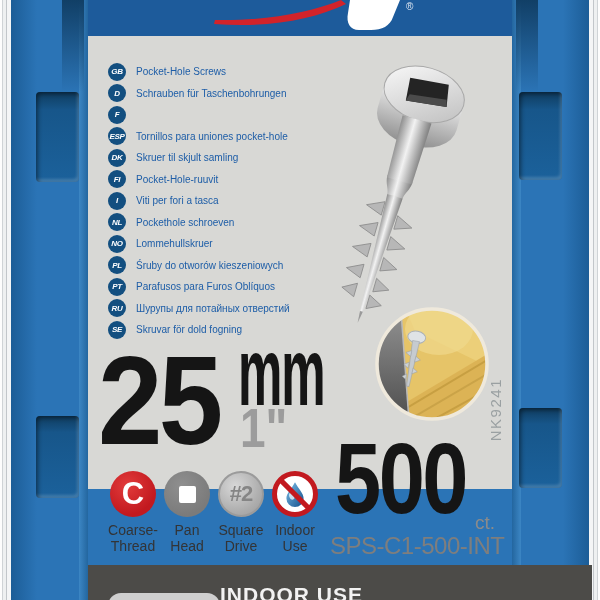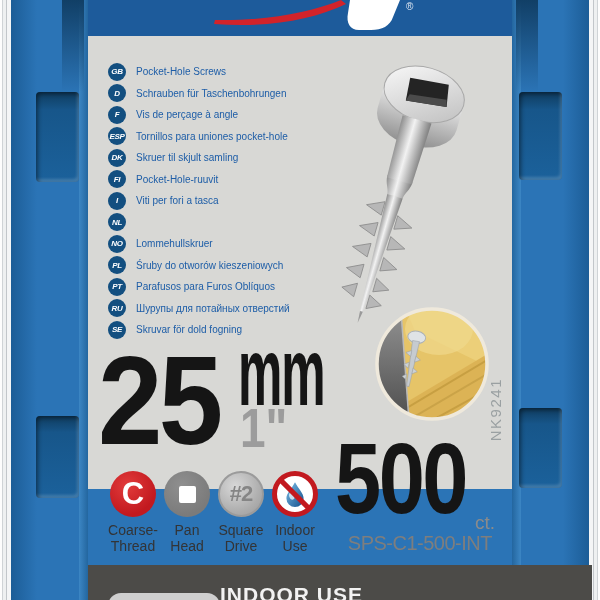--- a/index.html
+++ b/index.html
@@ -62,21 +62,21 @@
   .pan-square{width:17px;height:17px;background:#fff;border-radius:2px;}
   .circ.silver{background:radial-gradient(circle at 36% 32%, #d8d8d8, #adadad 65%, #9a9a9a);border:2px solid #9b9b9b;
                color:#858585;font-weight:bold;font-size:22px;letter-spacing:-1px;}
   .circ.nouse{background:#fff;border:5px solid var(--icon-red,#c2191f);}
   .slash{position:absolute;left:-2px;top:16px;width:40px;height:5px;background:var(--icon-red,#c2191f);transform:rotate(45deg);}
   .feat-label{margin-top:6px;text-align:center;color:#333436;font-size:14px;line-height:1.14;}
 
   
   #num-count{left:247px;top:392px;font-size:100px;transform:scaleX(.83);letter-spacing:-3px;}
   #count-unit{position:absolute;left:387px;top:476px;color:#8b8b8b;font-size:19px;}
-  #sku{position:absolute;left:242px;top:496px;width:162px;text-align:right;color:#7e7e7e;font-size:20px;letter-spacing:-0.5px;white-space:nowrap;}
+  #sku{position:absolute;left:242px;top:496px;width:162px;text-align:right;color:#7e7e7e;font-size:24px;letter-spacing:-0.5px;white-space:nowrap;}
 
   
   #side-code{position:absolute;left:399px;top:342px;writing-mode:vertical-rl;transform:rotate(180deg);
              color:#9aa0a2;font-size:15px;letter-spacing:1.5px;}
 
   
   #wood-inset{position:absolute;left:287px;top:271px;}
   #screw-art{position:absolute;left:236px;top:-4px;pointer-events:none;}
 
   
@@ -117,40 +117,40 @@
         <div class="lang-row">
             <span class="badge">GB</span>
             <span class="lang-text">Pocket-Hole Screws</span>
           </div>
         <div class="lang-row">
             <span class="badge">D</span>
             <span class="lang-text">Schrauben für Taschenbohrungen</span>
           </div>
         <div class="lang-row">
             <span class="badge">F</span>
-            <span class="lang-text">Vis de perçage à angle</span>
           </div>
         <div class="lang-row">
             <span class="badge">ESP</span>
             <span class="lang-text">Tornillos para uniones pocket-hole</span>
           </div>
         <div class="lang-row">
             <span class="badge">DK</span>
             <span class="lang-text">Skruer til skjult samling</span>
           </div>
         <div class="lang-row">
             <span class="badge">FI</span>
             <span class="lang-text">Pocket-Hole-ruuvit</span>
           </div>
         <div class="lang-row">
             <span class="badge">I</span>
             <span class="lang-text">Viti per fori a tasca</span>
           </div>
         <div class="lang-row">
             <span class="badge">NL</span>
+            <span class="lang-text">Pockethole schroeven</span>
           </div>
         <div class="lang-row">
             <span class="badge">NO</span>
             <span class="lang-text">Lommehullskruer</span>
           </div>
         <div class="lang-row">
             <span class="badge">PL</span>
             <span class="lang-text">Śruby do otworów kieszeniowych</span>
           </div>
         <div class="lang-row">

